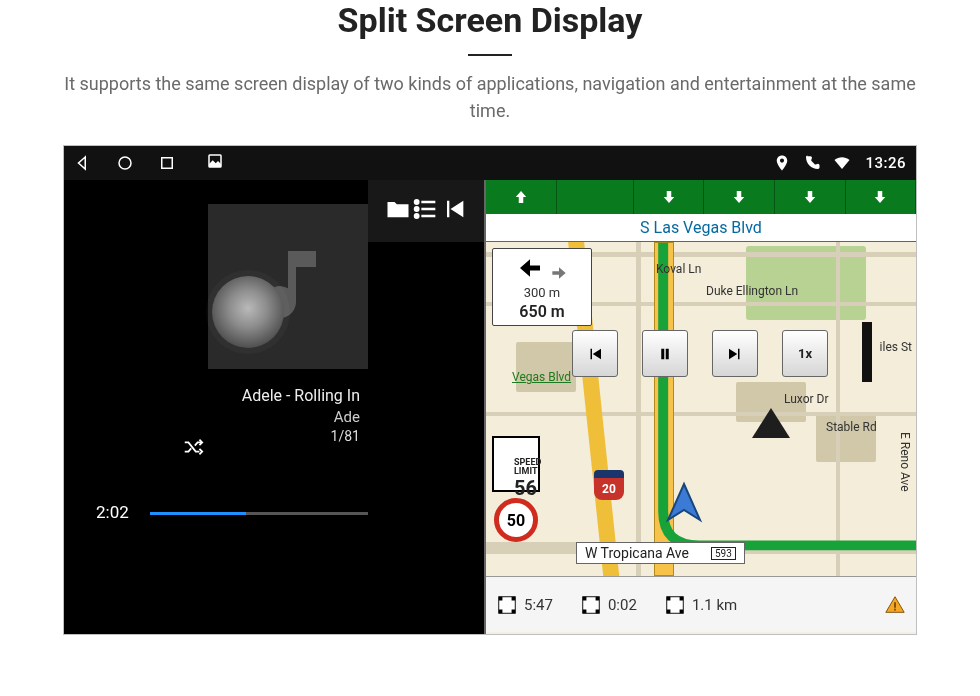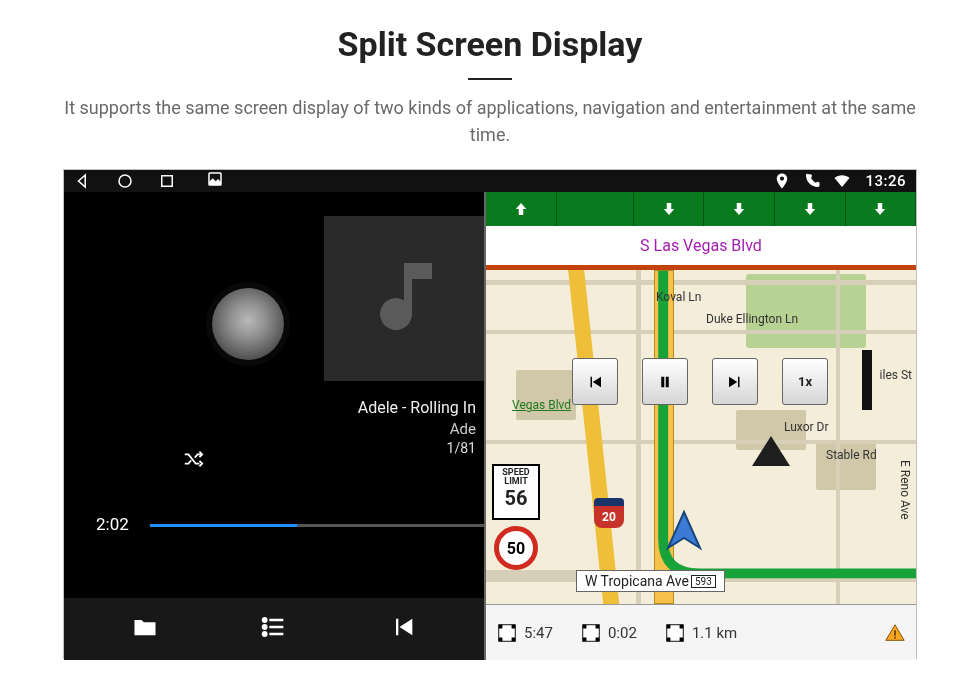--- a/index.html
+++ b/index.html
@@ -3,21 +3,20 @@
 <meta charset="utf-8">
 <style>
   * { box-sizing: border-box; margin: 0; padding: 0; }
   body {
     width: 980px; height: 696px;
     font-family: -apple-system, "Segoe UI", Roboto, Arial, sans-serif;
     background: #fff; color: #222; overflow: hidden;
   }
   .page-title {
     text-align: center; font-size: 34px; font-weight: 700;
-    padding-top: 24px;
   }
   .title-underline {
     width: 44px; height: 2px; background: #222;
     margin: 14px auto 14px;
   }
   .page-subtitle {
     text-align: center; font-size: 18px; color: #6a6a6a;
     max-width: 870px; margin: 0 auto 22px; line-height: 1.5;
   }
   .device {
@@ -36,21 +35,21 @@
   .statusbar .right-ico { margin-left: 12px; display:flex; align-items:center; }
   .statusbar .clock { margin-left: 14px; font-weight: 500; letter-spacing: .5px;}
   svg.ic { width: 18px; height: 18px; }
   svg.ic.lg { width: 22px; height: 22px; }
 
   .splitbody { flex: 1; display: flex; }
 
   
   .music {
     width: 420px; background: #000; color: #fff;
-    display: flex; flex-direction: column; position: relative;
+    display: flex; flex-direction: row; position: relative;
   }
   .albumarea {
     flex: 1; position: relative;
   }
   .albumart {
     position: absolute; right: 0; top: 24px;
     width: 160px; height: 165px; background: #2a2a2a;
     display:flex; align-items:center; justify-content:center;
   }
   .albumart svg { width: 96px; height: 96px; fill:#5a5a5a; }
@@ -94,23 +93,23 @@
     height: 34px; display:flex;
   }
   .lanebar .lane {
     flex:1; background:#0a7a1e; border-right:1px solid rgba(0,0,0,.3);
     display:flex; align-items:center; justify-content:center;
   }
   .lanebar .lane:first-child { background:#0a7a1e; }
   .lanebar .lane.spacer2 { flex:1.1; }
   .lanebar svg { width:18px; height:18px; }
   .streetname {
-    height: 44px; background:#fff; border-bottom:5px solid #c2410c;
+    height: 28px; background:#fff; border-bottom:1px solid #c2410c;
     display:flex; align-items:center; justify-content:center;
-    font-size: 16px; color:#a21caf;
+    font-size: 16px; color:#0369a1;
   }
   .maparea {
     position: relative; height: 334px;
     background: #f3edda;
     overflow:hidden;
   }
   
   .road { position:absolute; background:#d7cfb7; }
   .road.major { background:#f6c24a; box-shadow:0 0 0 1px #b48a1a inset; }
   .road.hwy { background:#f0bf3a; }
@@ -125,21 +124,21 @@
   .poi.green { color:#1e7a1e;text-decoration:underline; }
   .turnbox {
     position:absolute; left:6px; top:6px; width:100px; height:78px;
     background:#fff; border:1px solid #444; border-radius:2px;
     display:flex; flex-direction:column; align-items:center; justify-content:center;
   }
   .turnbox .arrows { display:flex; gap:4px; align-items:flex-end; }
   .turnbox .dist { font-size:13px; color:#333; margin: 2px 0; }
   .speedlimit {
     position:absolute; left:6px; top:194px; width:48px; height:56px;
-    background:#fff; border:2px solid #000; text-align:center; padding:2px;
+    background:#fff; border:2px solid #000; text-align:center; padding:20px;
     font-size:9px; font-weight:700; line-height:1;
   }
   .speedlimit .num { font-size:20px; margin-top:2px; }
   .speedcircle {
     position:absolute; left:8px; top:256px; width:44px; height:44px;
     border-radius:50%; background:#fff; border:5px solid #cf2b1e;
     display:flex; align-items:center; justify-content:center; font-size:16px; font-weight:700; color:#000;
   }
   .mediactrls {
     position:absolute; top:88px; left:86px; display:flex; gap:24px;
@@ -150,21 +149,21 @@
     display:flex; align-items:center; justify-content:center;
     font-size:13px; font-weight:700; color:#222;
   }
   .mediactrls .ctrl svg{width:18px;height:18px;}
   .navarrow {
     position:absolute; left:174px; top:238px;
   }
   .streetchip {
     position:absolute; left:90px; top:300px;
     background:#fff; border:1px solid #666; padding:2px 8px; font-size:14px;
-    display:flex; align-items:center; gap:2px;
+    display:flex; align-items:center; gap:22px;
   }
   .streetchip .exit { font-size:10px; border:1px solid #222; padding:0 3px; }
   .navbottom {
     height: 56px; background:#f5f5f5; border-top:1px solid #999;
     display:flex; align-items:center; padding:0 10px; gap:27px;
   }
   .navbottom .stat { display:flex; align-items:center; gap:6px; font-size:15px; color:#333; }
   .navbottom .stat svg{width:22px;height:22px;}
   .navbottom .warn { margin-left:auto; }
   .shield {
@@ -328,20 +327,32 @@
         </svg>
 
         <div class="poi" style="left:150px;top:20px;">Koval Ln</div>
         <div class="poi" style="left:200px;top:42px;">Duke Ellington Ln</div>
         <div class="poi" style="right:4px;top:98px;">iles St</div>
         <div class="poi green" style="left:6px;top:128px;">Vegas Blvd</div>
         <div class="poi" style="left:278px;top:150px;">Luxor Dr</div>
         <div class="poi" style="left:320px;top:178px;">Stable Rd</div>
         <div class="poi" style="right:4px;top:190px;writing-mode:vertical-rl;">E Reno Ave</div>
 
+        <div class="turnbox">
+          <div class="arrows">
+            <svg width="30" height="30" viewBox="0 0 24 24" fill="#000">
+                <path d="M14 20v-8h5L12 4 5 12h5v8z" transform="rotate(-90 12 12)"></path>
+              </svg>
+            <svg width="20" height="20" viewBox="0 0 24 24" fill="#777">
+                <path d="M10 20v-8H5l7-8 7 8h-5v8z" transform="rotate(90 12 12)"></path>
+              </svg>
+          </div>
+          <div class="dist">300 m</div>
+          <div style="font-size:16px;font-weight:600;">650 m</div>
+        </div>
 
         <div class="mediactrls">
           <div class="ctrl">
               <svg viewBox="0 0 24 24" fill="#000">
                 <path d="M6 5h2v14H6zM20 5v14L9 12z"></path>
               </svg>
             </div>
           <div class="ctrl">
               <svg viewBox="0 0 24 24" fill="#000">
                 <path d="M7 5h4v14H7zM13 5h4v14h-4z"></path>

